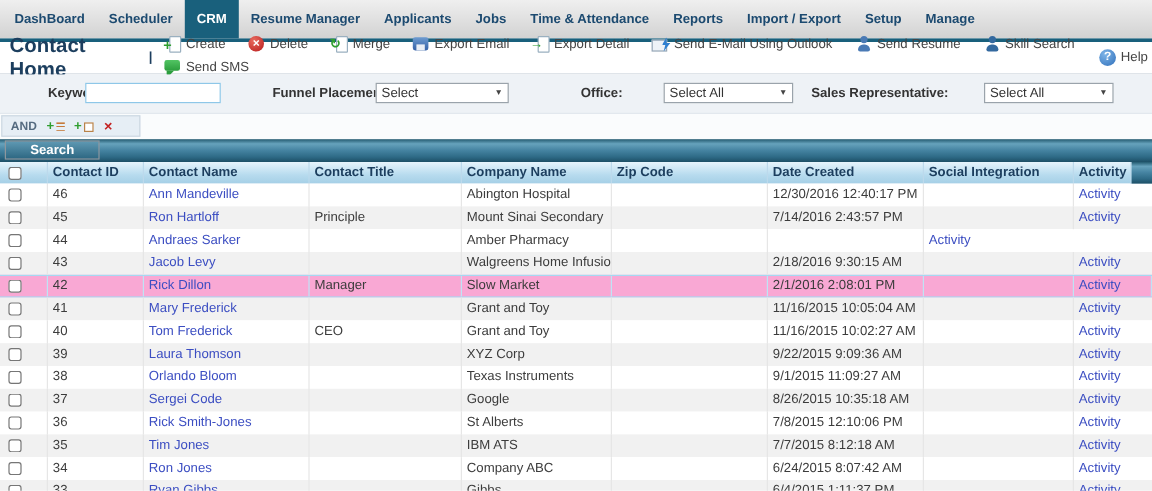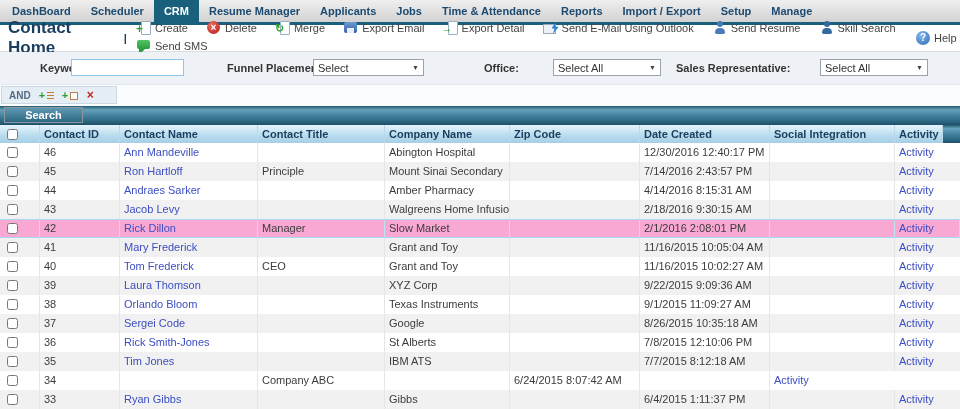--- a/index.html
+++ b/index.html
@@ -1,20 +1,20 @@
 <!DOCTYPE html>
 <html><head>
 <meta charset="utf-8">
 <style>
   * { margin:0; padding:0; box-sizing:border-box; }
   html,body { width:960px; height:409px; overflow:hidden; background:#fff;
     font-family:"Liberation Sans", sans-serif; font-size:11px; }
 
   
-  .nav { height:22px; display:flex; align-items:stretch; padding-left:2px;
+  .nav { height:32px; display:flex; align-items:stretch; padding-left:2px;
     background:linear-gradient(#efefef,#d2d2d2); }
   .nav-item { display:flex; align-items:center; padding:0 10px; font-weight:bold;
     color:#1c4a70; cursor:pointer; white-space:nowrap; }
   .nav-item.active { background:#19607c; color:#fff; }
   .teal-strip { height:3px; background:#19607c; }
 
   
   .toolbar { height:27px; background:#fff; border-bottom:1px solid #d8dee4;
     display:flex; align-items:center; padding-left:8px; position:relative; }
   .tb-title { font-weight:bold; font-size:17px; color:#1c3e5e; }
@@ -311,21 +311,20 @@
     <div class="cell c-check">
       <input type="checkbox" style="">
     </div>
     <div class="cell">44</div>
     <div class="cell">
       <a class="link">Andraes Sarker</a>
     </div>
     <div class="cell"></div>
     <div class="cell">Amber Pharmacy</div>
     <div class="cell"></div>
-    <div class="cell">4/14/2016 8:15:31 AM</div>
     <div class="cell"></div>
     <div class="cell">
       <a class="link">Activity</a>
     </div>
   </div>
 
   <div class="trow odd">
     <div class="cell c-check">
       <input type="checkbox" style="">
     </div>
@@ -485,20 +484,23 @@
     <div class="cell">
       <a class="link">Activity</a>
     </div>
   </div>
 
   <div class="trow even">
     <div class="cell c-check">
       <input type="checkbox" style="">
     </div>
     <div class="cell">34</div>
+    <div class="cell">
+      <a class="link">Ron Jones</a>
+    </div>
     <div class="cell"></div>
     <div class="cell">Company ABC</div>
     <div class="cell"></div>
     <div class="cell">6/24/2015 8:07:42 AM</div>
     <div class="cell"></div>
     <div class="cell">
       <a class="link">Activity</a>
     </div>
   </div>
 

